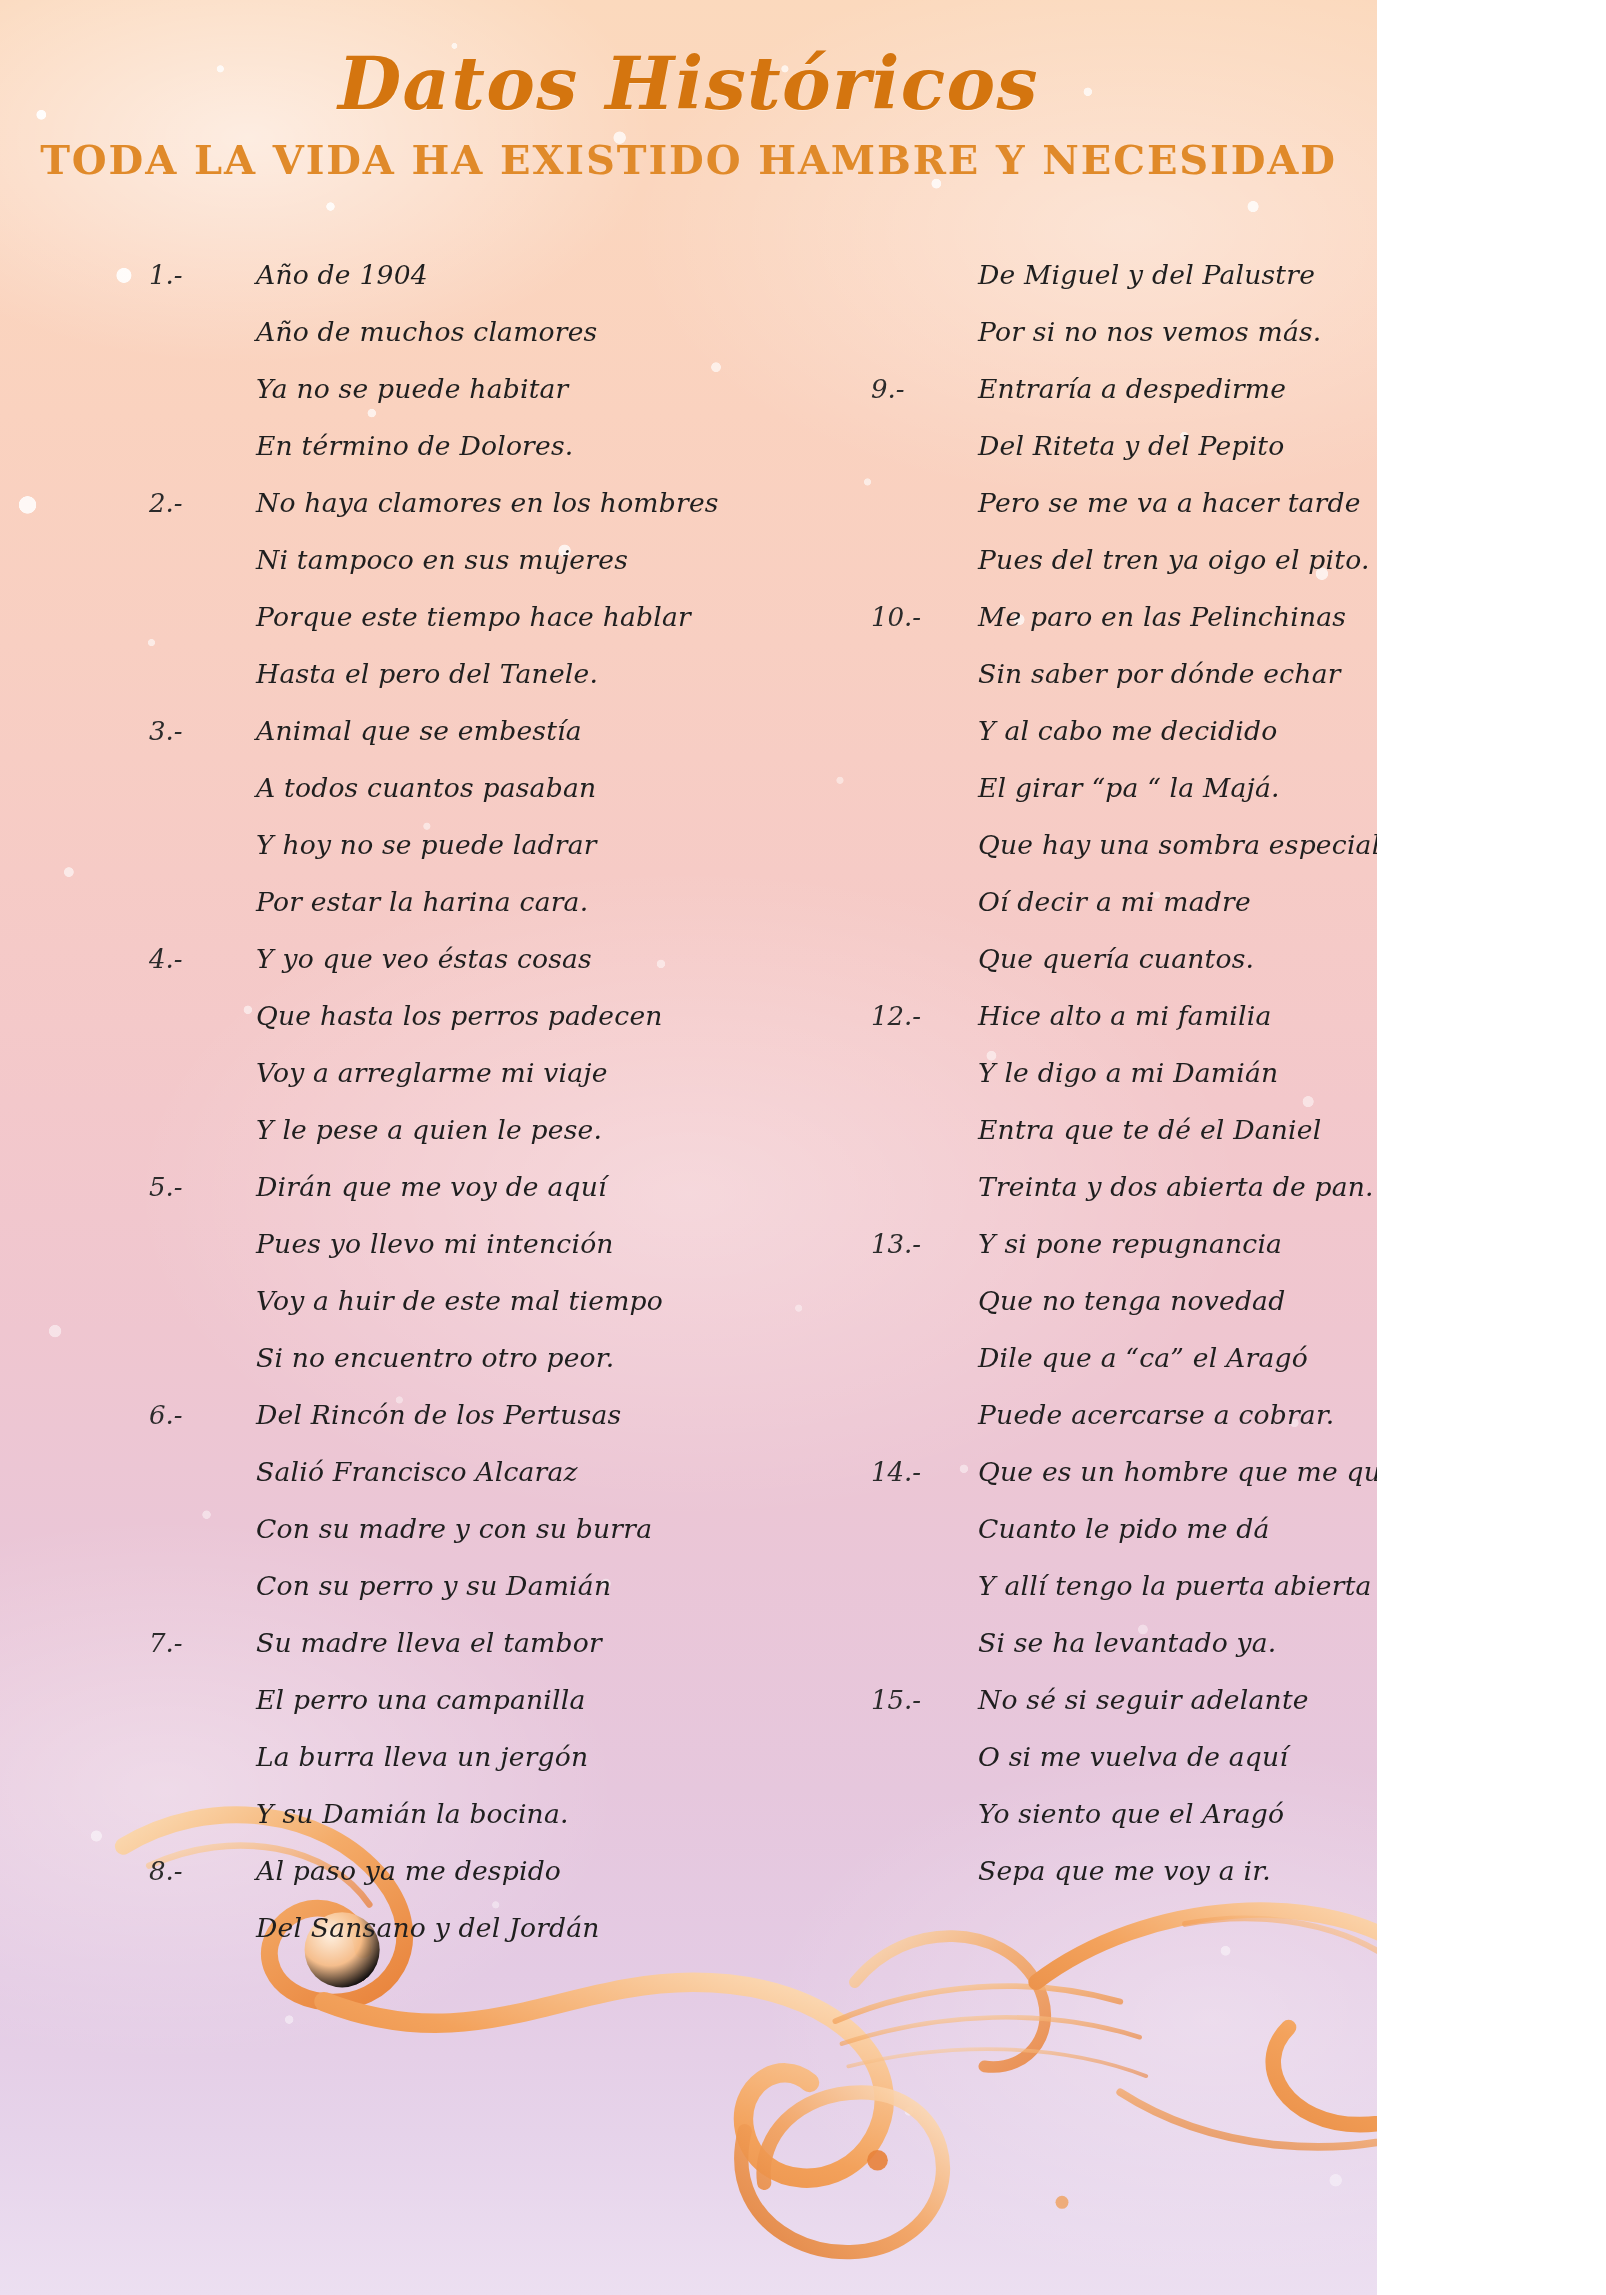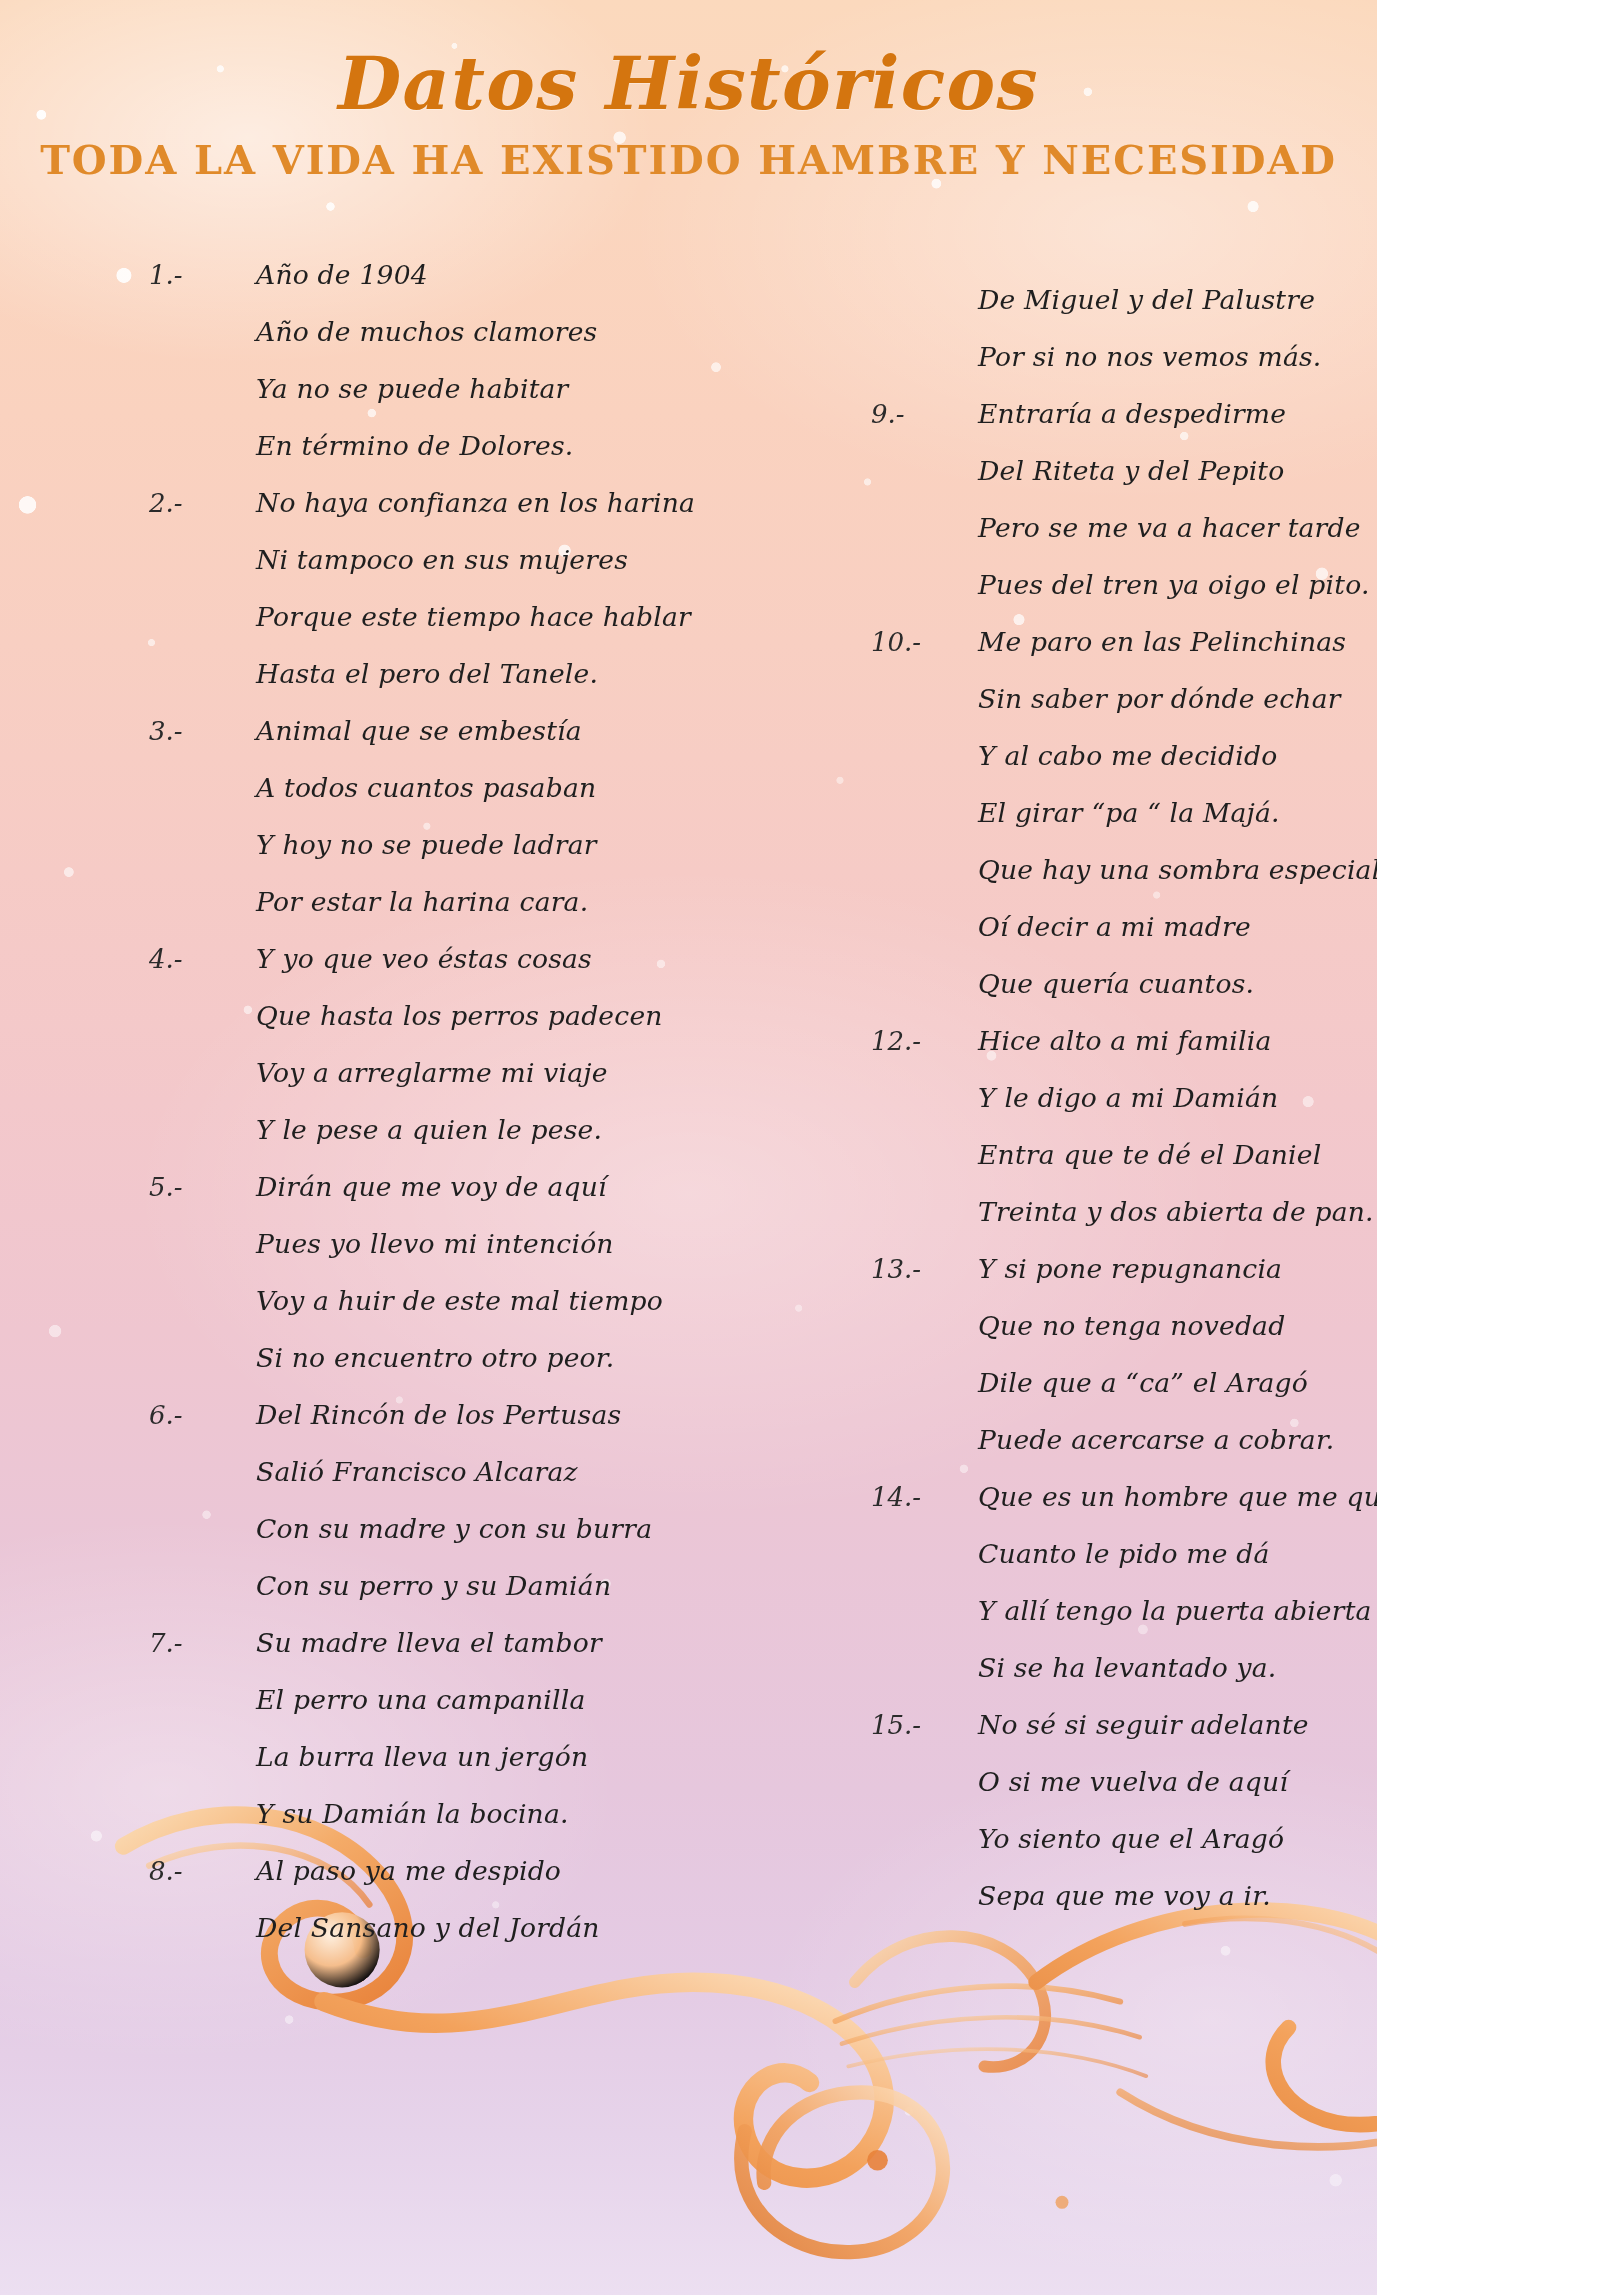--- a/index.html
+++ b/index.html
@@ -115,21 +115,21 @@
     text-transform: uppercase;
   }
 
   
   .column {
     position: absolute;
     top: 259px;
     z-index: 4;
   }
   #col-left  { left: 149px;  width: 687px; }
-  #col-right { left: 871px; width: 700px; margin-top: 25px; }
+  #col-right { left: 871px; width: 700px; }
 
   .stanza { margin-bottom: 0; }
 
   .line {
     display: flex;
     align-items: baseline;
     height: 57px;
   }
   .line-num {
     width: 107px;
@@ -192,21 +192,21 @@
           <span class="line-text">Ya no se puede habitar</span>
         </div>
         <div class="line indent">
           <span class="line-num">1.-</span>
           <span class="line-text">En término de Dolores.</span>
         </div>
       </div>
       <div class="stanza">
         <div class="line">
           <span class="line-num">2.-</span>
-          <span class="line-text">No haya confianza en los harina</span>
+          <span class="line-text">No haya clamores en los hombres</span>
         </div>
         <div class="line indent">
           <span class="line-num">2.-</span>
           <span class="line-text">Ni tampoco en sus mujeres</span>
         </div>
         <div class="line indent">
           <span class="line-num">2.-</span>
           <span class="line-text">Porque este tiempo hace hablar</span>
         </div>
         <div class="line indent">

